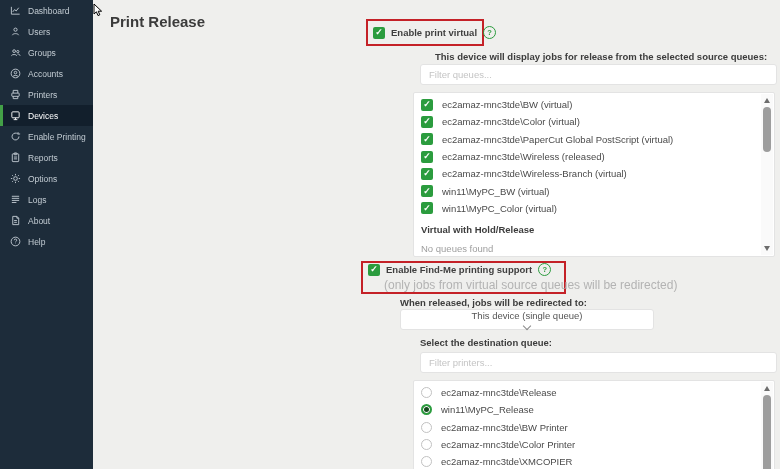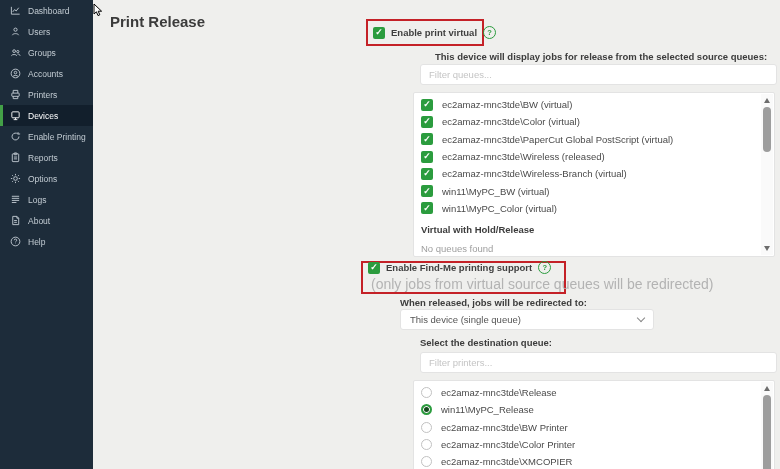--- a/index.html
+++ b/index.html
@@ -17,21 +17,21 @@
   
   .content{position:absolute;left:93px;top:0;right:0;bottom:0;}
   .page-title{position:absolute;left:17px;top:13px;font-size:15px;font-weight:700;color:#3b3b3b;margin:0;}
   .desc{position:absolute;left:17px;top:40px;font-size:9px;line-height:13px;color:#5c5c5c;}
 
   .redbox{position:absolute;border:2px solid #c42127;display:flex;align-items:center;background:transparent;}
   .redbox1{left:273px;top:19px;width:109px;height:23px;padding-left:5px;gap:6px;}
   .redbox2{left:268px;top:261px;width:196px;height:29px;padding-left:5px;flex-direction:column;align-items:flex-start;justify-content:flex-end;gap:2px;}
   .cb-line{display:flex;align-items:center;gap:6px;}
   .cb-label{font-size:9.5px;font-weight:600;color:#3f3f3f;white-space:nowrap;}
-  .cb-note{font-size:14px;color:#b3b3b3;margin-left:3px;white-space:nowrap;}
+  .cb-note{font-size:12px;color:#b3b3b3;margin-left:16px;white-space:nowrap;}
 
   .checkbox{width:12px;height:12px;background:#2b9c3e;border-radius:2px;flex:0 0 auto;display:flex;align-items:center;justify-content:center;}
   .checkbox::after{content:"\2713";color:#fff;font-size:9px;font-weight:700;line-height:1;}
   .info-icon{width:11px;height:11px;border:1.5px solid #2b9c3e;border-radius:50%;display:flex;align-items:center;justify-content:center;flex:0 0 auto;}
   .info-icon::after{content:"?";color:#2b9c3e;font-size:7.5px;font-weight:700;line-height:1;}
 
   .bold-h{position:absolute;font-size:9.5px;font-weight:700;color:#3c3c3c;white-space:nowrap;}
   .h-source{left:342px;top:51px;}
   .h-redirect{left:307px;top:297px;}
   .h-destination{left:327px;top:337px;}
@@ -46,21 +46,21 @@
   .lb2{left:320px;top:380px;width:360px;height:95px;}
   .list-rows{padding-top:3px;}
   .row{height:17.3px;display:flex;align-items:center;gap:9px;padding-left:7px;}
   .row-label{font-size:9.5px;color:#4a4a4a;white-space:nowrap;}
   .radio{width:11px;height:11px;border:1px solid #c2c2c2;border-radius:50%;background:#fff;flex:0 0 auto;box-sizing:border-box;}
   .row.selected .radio{border:2px solid #2b9c3e;background:#14491d;box-shadow:inset 0 0 0 1px #fff;}
   .section-h{font-size:9.5px;font-weight:700;color:#3c3c3c;padding-left:7px;margin-top:7px;}
   .empty{font-size:9.5px;color:#9e9e9e;padding-left:7px;margin-top:8px;}
 
   
-  .selectbox{position:absolute;left:307px;top:309px;width:234px;height:19px;background:#fff;border:1px solid #e3e3e3;border-radius:3px;display:flex;align-items:center;justify-content:space-between;padding:0 9px;cursor:pointer;}
+  .selectbox{position:absolute;left:307px;top:309px;width:234px;height:19px;background:#fff;border:1px solid #e3e3e3;border-radius:3px;display:flex;align-items:center;justify-content:space-between;padding:0 9px;cursor:pointer;flex-direction:column;}
   .select-value{font-size:9.5px;color:#555;}
   .chev{width:5px;height:5px;border-right:1.2px solid #888;border-bottom:1.2px solid #888;transform:rotate(45deg);margin-top:-3px;}
 
   
   .sb{position:absolute;top:1px;right:1px;bottom:1px;width:12px;background:#fafafa;}
   .sb-up,.sb-down{position:absolute;left:50%;transform:translateX(-50%);width:0;height:0;border-left:3.5px solid transparent;border-right:3.5px solid transparent;}
   .sb-up{top:4px;border-bottom:5px solid #6d6d6d;}
   .sb-down{bottom:4px;border-top:5px solid #6d6d6d;}
   .sb-thumb{position:absolute;left:2px;width:8px;background:#9d9d9d;border-radius:4px;}
   .lb1 .sb-thumb{top:13px;height:45px;}

